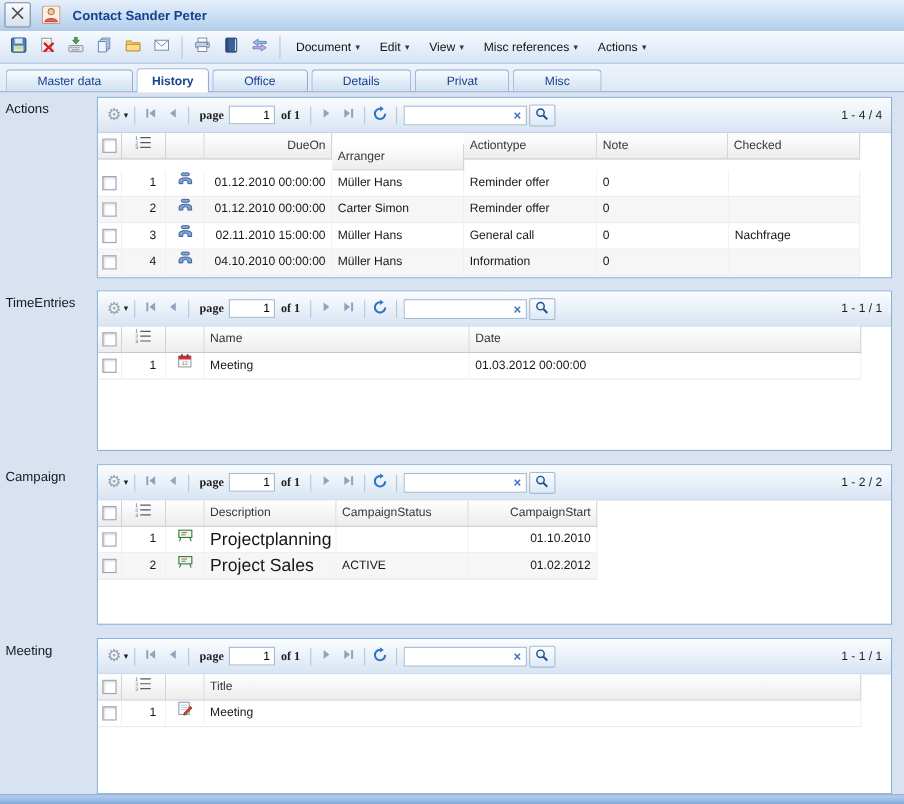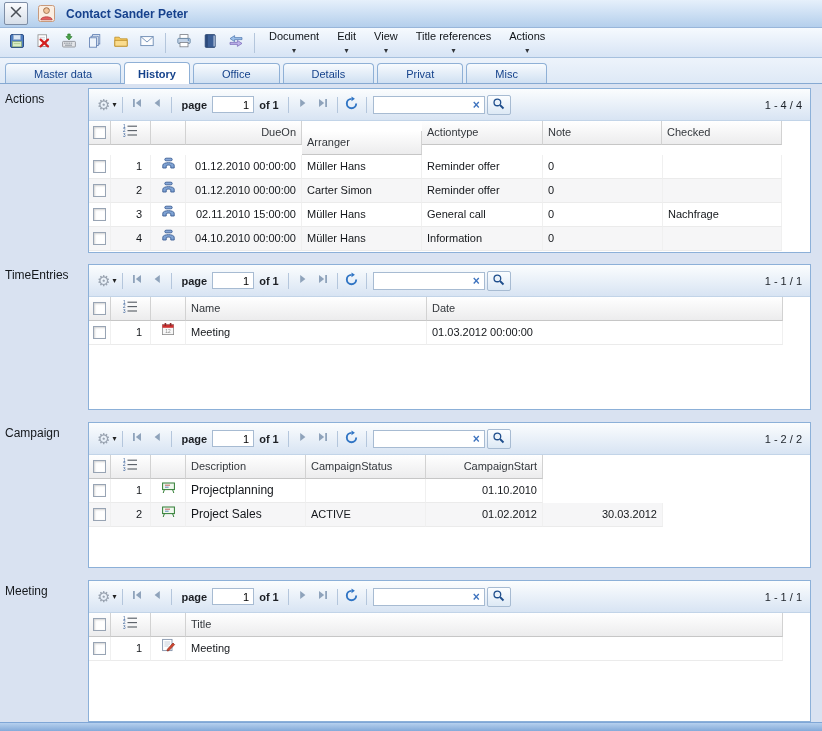--- a/index.html
+++ b/index.html
@@ -13,21 +13,21 @@
               border-radius:2px; display:flex; align-items:center; justify-content:center; cursor:pointer; }
   .avatar { margin-left:10px; display:flex; }
   .wtitle { margin-left:11px; font-weight:bold; font-size:12px; color:#16418c; }
 
   .apptoolbar { height:30px; box-sizing:border-box; background:linear-gradient(#f6fafe,#d7e4f5);
                 border-bottom:1px solid #a6c0de; display:flex; align-items:center; padding-left:4px; }
   .toolbtn { width:26px; height:24px; background:transparent; border:none; display:flex; align-items:center;
              justify-content:center; cursor:pointer; }
   .vsep { width:1px; height:16px; background:#b4c6dc; margin:0 4px; flex:none; }
   .vsep.tall { height:20px; margin:0 5px; }
-  .menu-item { display:flex; align-items:center; gap:4px; padding:3px 9px; color:#101418; cursor:pointer;flex-direction:column; }
+  .menu-item { display:flex; align-items:center; gap:4px; padding:3px 9px; color:#101418; cursor:pointer; }
   .mcaret { font-size:8px; color:#30343a; }
 
   .tabstrip { height:26px; box-sizing:border-box; background:linear-gradient(#edf3fb,#dee9f6);
               border-bottom:1px solid #86a9d2; display:flex; align-items:flex-end; padding-left:5px; }
   .tab { margin-right:3px; border:1px solid #8fb0d6; border-bottom:none; border-radius:4px 4px 0 0;
          background:linear-gradient(#f8fbfe,#d0e0f2); padding:4px 28px 3px; color:#15428b; cursor:pointer;
          position:relative; }
   .tab.active { background:#fff; font-weight:bold; padding:5px 13px 4px; margin-bottom:-1px; z-index:2; }
 
   
@@ -36,21 +36,21 @@
   .section-label { width:88px; box-sizing:border-box; padding:4px 2px 0 5px; color:#15181c; font-size:12px; }
   .panel { width:723px; box-sizing:border-box; background:#fff; border:1px solid #8cb0d8; overflow:hidden; }
 
   .gridbar { height:32px; box-sizing:border-box; border-bottom:1px solid #c2d4e8;
              background:linear-gradient(#fbfdfe,#d8e4f3); display:flex; align-items:center; padding:0 8px 0 6px; }
   .gearbtn { display:flex; align-items:center; background:none; border:none; padding:0 2px; cursor:pointer; }
   .gear-glyph { font-size:15px; line-height:15px; color:#99a3b0; }
   .gear-caret { font-size:8px; color:#222; margin-left:2px; }
   .navbtn, .refreshbtn { width:20px; height:20px; background:none; border:none; display:flex; align-items:center;
              justify-content:center; padding:0; cursor:pointer; }
-  .pager-label { font-weight:bold; color:#1c1f24; margin:16px 5px; white-space:nowrap; }
+  .pager-label { font-weight:bold; color:#1c1f24; margin:16px 5px; white-space:nowrap;font-family:Liberation Serif, serif; }
   .page-input { width:42px; height:17px; border:1px solid #a7bbd2; background:#fff; text-align:right;
                 padding:0 4px; box-sizing:border-box; font:11px "Liberation Sans",sans-serif; }
   .searchbox { display:flex; align-items:center; width:112px; height:18px; box-sizing:border-box;
                background:#fff; border:1px solid #a7bbd2; margin-left:2px; }
   .search-input { flex:1; min-width:0; border:none; outline:none; height:14px; padding:0 3px;
                   font:11px "Liberation Sans",sans-serif; }
   .clear-x { color:#3f74bf; font-weight:bold; font-size:12px; padding:0 4px 0 2px; cursor:pointer; }
   .magbtn { width:24px; height:20px; border:1px solid #a7bbd2; border-radius:2px; margin-left:2px;
             background:linear-gradient(#fbfdff,#dde9f5); display:flex; align-items:center; justify-content:center;
             cursor:pointer; }
@@ -62,21 +62,21 @@
            color:#33373c; }
   .hcell.center { display:flex; align-items:center; justify-content:center; padding:0; }
   .hcell.right { text-align:right; }
   .gridrow { display:flex; height:24px; cursor:pointer; }
   .cell { box-sizing:border-box; height:24px; line-height:23px; padding:0 5px; overflow:hidden; white-space:nowrap;
           background:#fff; border-right:1px solid #f0f0f0; border-bottom:1px solid #ebebeb; color:#14171b; }
   .gridrow.alt .cell { background:#f6f6f7; }
   .cell.center { display:flex; align-items:center; justify-content:center; padding:0; }
   .cell.num { text-align:right; padding-right:8px; }
   .cell.right { text-align:right; }
-  .cell.desc-big { font-size:12px; }
+  .cell.desc-big { font-size:16px; }
   .cb { width:13px; height:13px; box-sizing:border-box; background:#fff; border:1px solid #98a4b4;
         box-shadow:inset 1px 1px 2px rgba(0,0,0,0.18); display:inline-block; }
 
   .bottombar { height:9px; box-sizing:border-box; background:linear-gradient(#b6d0ee,#84aad9);
                border-top:1px solid #7fa6d6; }
 </style>
 </head>
 <body>
 
 <div class="titlebar">
@@ -186,21 +186,21 @@
     </div>
     <div class="menu-item">
       <span>Edit</span>
       <span class="mcaret">▾</span>
     </div>
     <div class="menu-item">
       <span>View</span>
       <span class="mcaret">▾</span>
     </div>
     <div class="menu-item">
-      <span>Title references</span>
+      <span>Misc references</span>
       <span class="mcaret">▾</span>
     </div>
     <div class="menu-item">
       <span>Actions</span>
       <span class="mcaret">▾</span>
     </div>
   </div>
 
 <div class="tabstrip">
     <div class="tab"><span>Master data</span></div>
@@ -568,21 +568,20 @@
                   <rect x="2.6" y="4" width="11.8" height="6.6" fill="#eff7ee" stroke="#2f7d32" stroke-width="1"></rect>
                   <line x1="4.4" y1="10.6" x2="3.2" y2="14" stroke="#2f7d32" stroke-width="1"></line>
                   <line x1="12.6" y1="10.6" x2="13.8" y2="14" stroke="#2f7d32" stroke-width="1"></line>
                   <line x1="5" y1="6.2" x2="10" y2="6.2" stroke="#c05050" stroke-width="0.9"></line>
                   <line x1="5" y1="8.2" x2="8.6" y2="8.2" stroke="#5078b4" stroke-width="0.9"></line>
                 </svg></span>
             </div>
             <div class="cell desc-big" style="width: 120px;">Project Sales</div>
             <div class="cell" style="width: 120px;">ACTIVE</div>
             <div class="cell right" style="width: 117px;">01.02.2012</div>
-            <div class="cell right" style="width: 120px;">30.03.2012</div>
           </div>
         </div>
     </div>
   </div>
 
   <div class="section-row" style="margin-top: 12px;">
     <div class="section-label">Meeting</div>
     <div class="panel" style="height: 142px;">
       <div class="gridbar">
         <button class="gearbtn">

